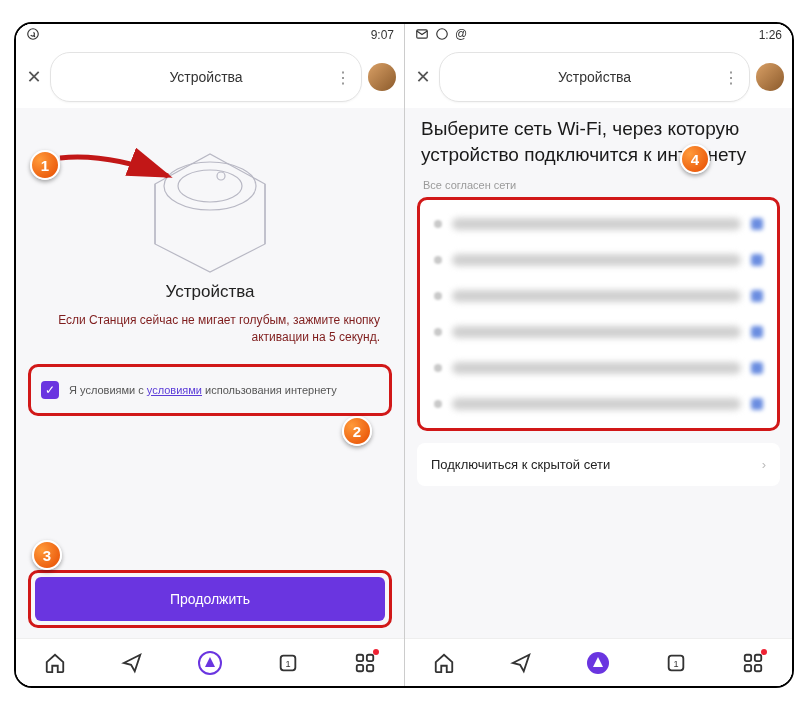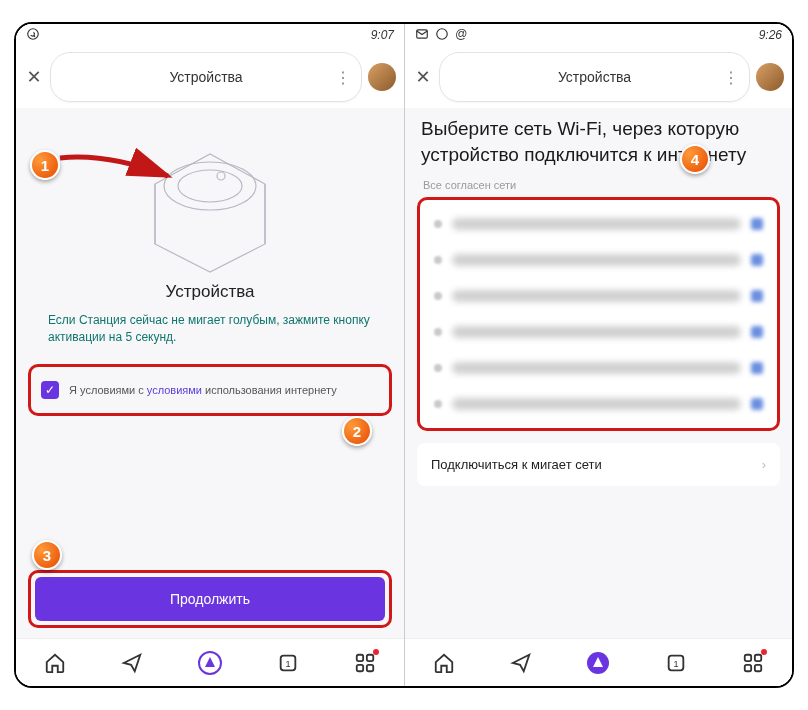--- a/index.html
+++ b/index.html
@@ -37,21 +37,20 @@
 
 .statusbar {
   display: flex;
   justify-content: space-between;
   align-items: center;
   padding: 4px 10px;
   font-size: 12px;
   color: #333;
   background: #fff;
   height: 22px;
-  font-style: italic;
 }
 .statusbar .icons { display: flex; gap: 6px; }
 
 .searchbar-row {
   display: flex;
   align-items: center;
   padding: 6px 8px;
   gap: 6px;
   background: #fff;
 }
@@ -100,24 +99,24 @@
   position: relative;
 }
 .device-ill svg { width: 100%; height: 100%; }
 .setup-title {
   text-align: center;
   font-size: 17px;
   color: #222;
   margin-top: 6px;
 }
 .setup-sub {
-  text-align: left;
+  text-align: right;
   font-size: 12px;
-  color: #0f766e;
-  margin: 10px 20px 18px;
+  color: #7f1d1d;
+  margin: 10px 12px 18px;
   line-height: 1.4;
 }
 
 .consent-box {
   border: 3px solid #d11818;
   border-radius: 10px;
   padding: 14px 10px;
   display: flex;
   align-items: center;
   gap: 10px;
@@ -127,21 +126,21 @@
   width: 18px; height: 18px;
   border-radius: 4px;
   background: #6a35e0;
   display: flex; align-items: center; justify-content: center;
   color: #fff; font-size: 12px;
 }
 .consent-text {
   font-size: 11px;
   color: #555;
 }
-.consent-text .link { color: #5b3cd8; }
+.consent-text .link { color: #5b3cd8; text-decoration: underline; }
 
 .continue-wrap {
   border: 3px solid #d11818;
   border-radius: 10px;
   padding: 4px;
   margin: 0 2px 6px;
 }
 .continue-btn {
   background: #6a35e0;
   color: #fff;
@@ -344,21 +343,21 @@
     <div class="icons">
       <span><svg width="14" height="14" viewBox="0 0 24 24" fill="none" stroke="#333" stroke-width="2">
                 <rect x="3" y="5" width="18" height="14" rx="2"></rect>
                 <path d="M3 7l9 6 9-6"></path>
               </svg></span>
       <span><svg width="14" height="14" viewBox="0 0 24 24" fill="none" stroke="#333" stroke-width="2">
                 <circle cx="12" cy="12" r="9"></circle>
               </svg></span>
       <span>@</span>
     </div>
-    <span>9:26</span>
+    <span>1:26</span>
   </div>
 
   <div class="searchbar-row">
     <div class="close-x">✕</div>
     <div class="searchbar">
       <span>Устройства</span>
       <span class="kebab">⋮</span>
     </div>
     <div class="avatar"></div>
   </div>
@@ -392,21 +391,21 @@
               <div class="net-name"></div>
               <div class="net-lock"></div>
             </div>
       <div class="net-row">
               <div class="net-dot"></div>
               <div class="net-name"></div>
               <div class="net-lock"></div>
             </div>
     </div>
     <div class="hidden-net">
-      <span>Подключиться к мигает сети</span>
+      <span>Подключиться к скрытой сети</span>
       <span class="chev">›</span>
     </div>
   </div>
 
   <div class="bottomnav">
     <div class="nav-icon">
             <svg width="22" height="22" viewBox="0 0 24 24" fill="none" stroke="#333" stroke-width="2">
               <path d="M3 11l9-8 9 8v10a1 1 0 01-1 1h-5v-7h-6v7H4a1 1 0 01-1-1z"></path>
             </svg>
           </div>

